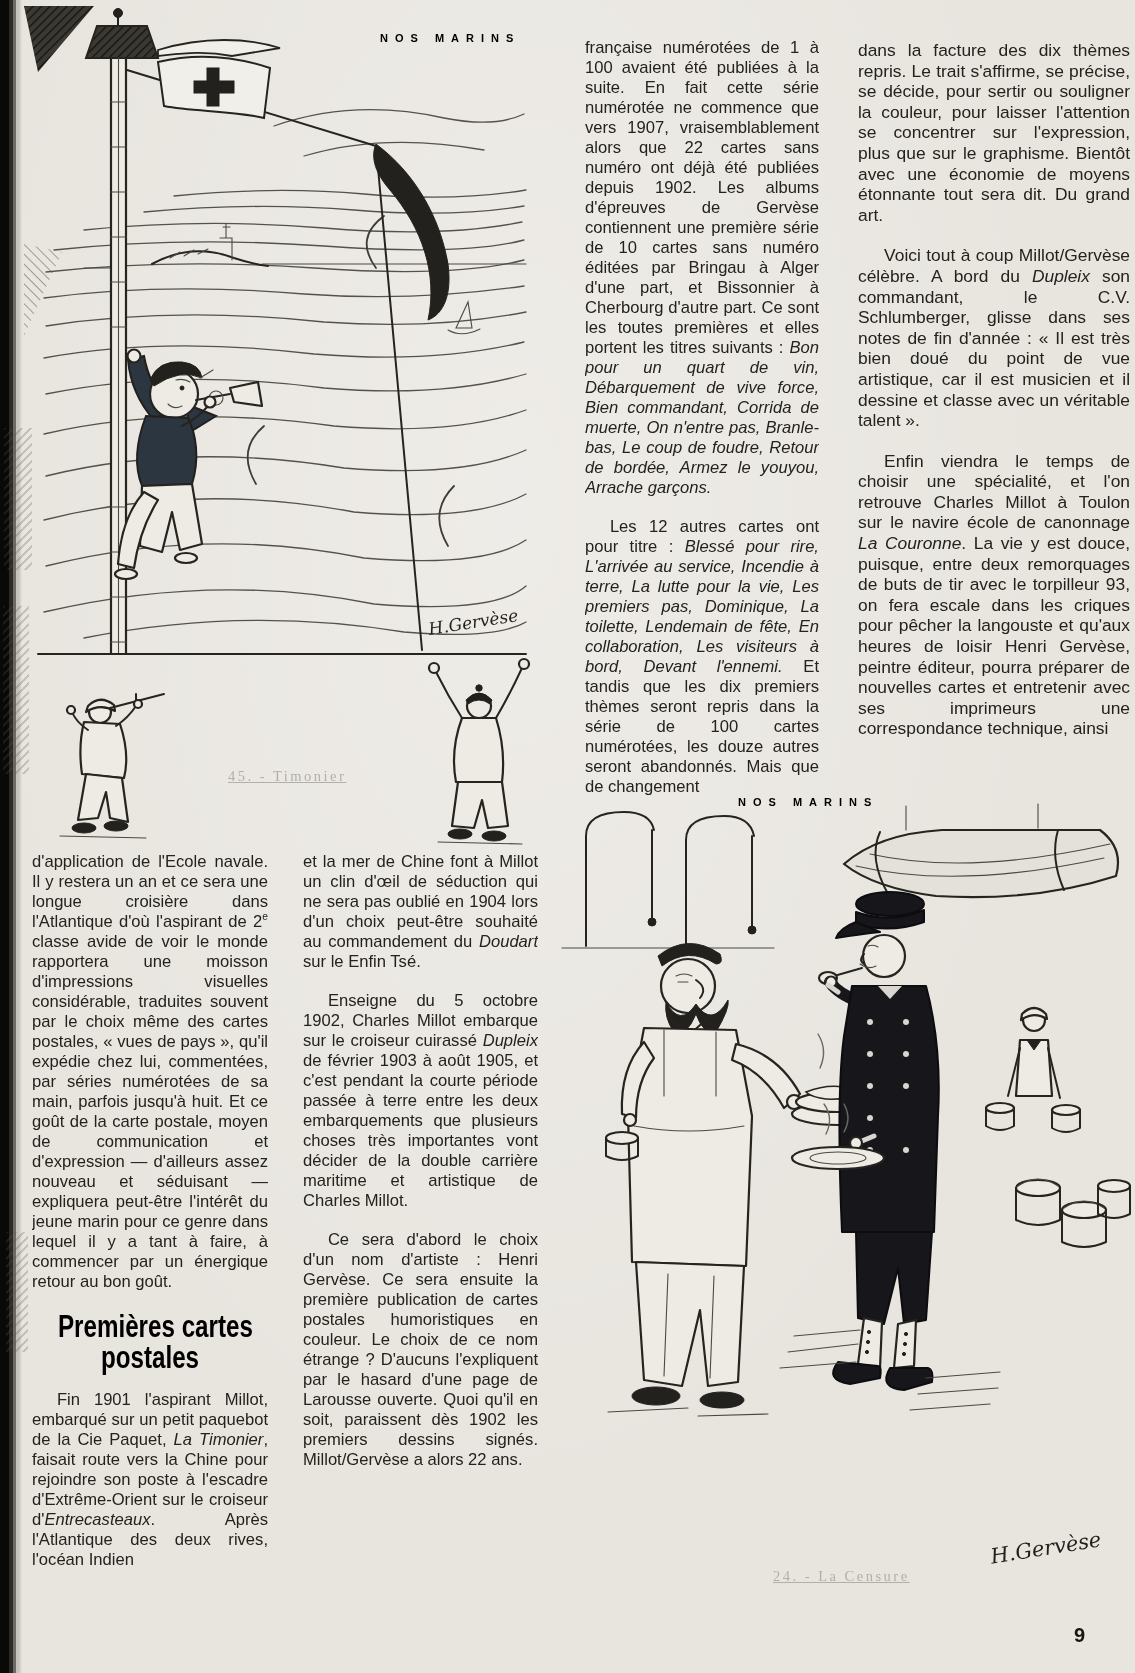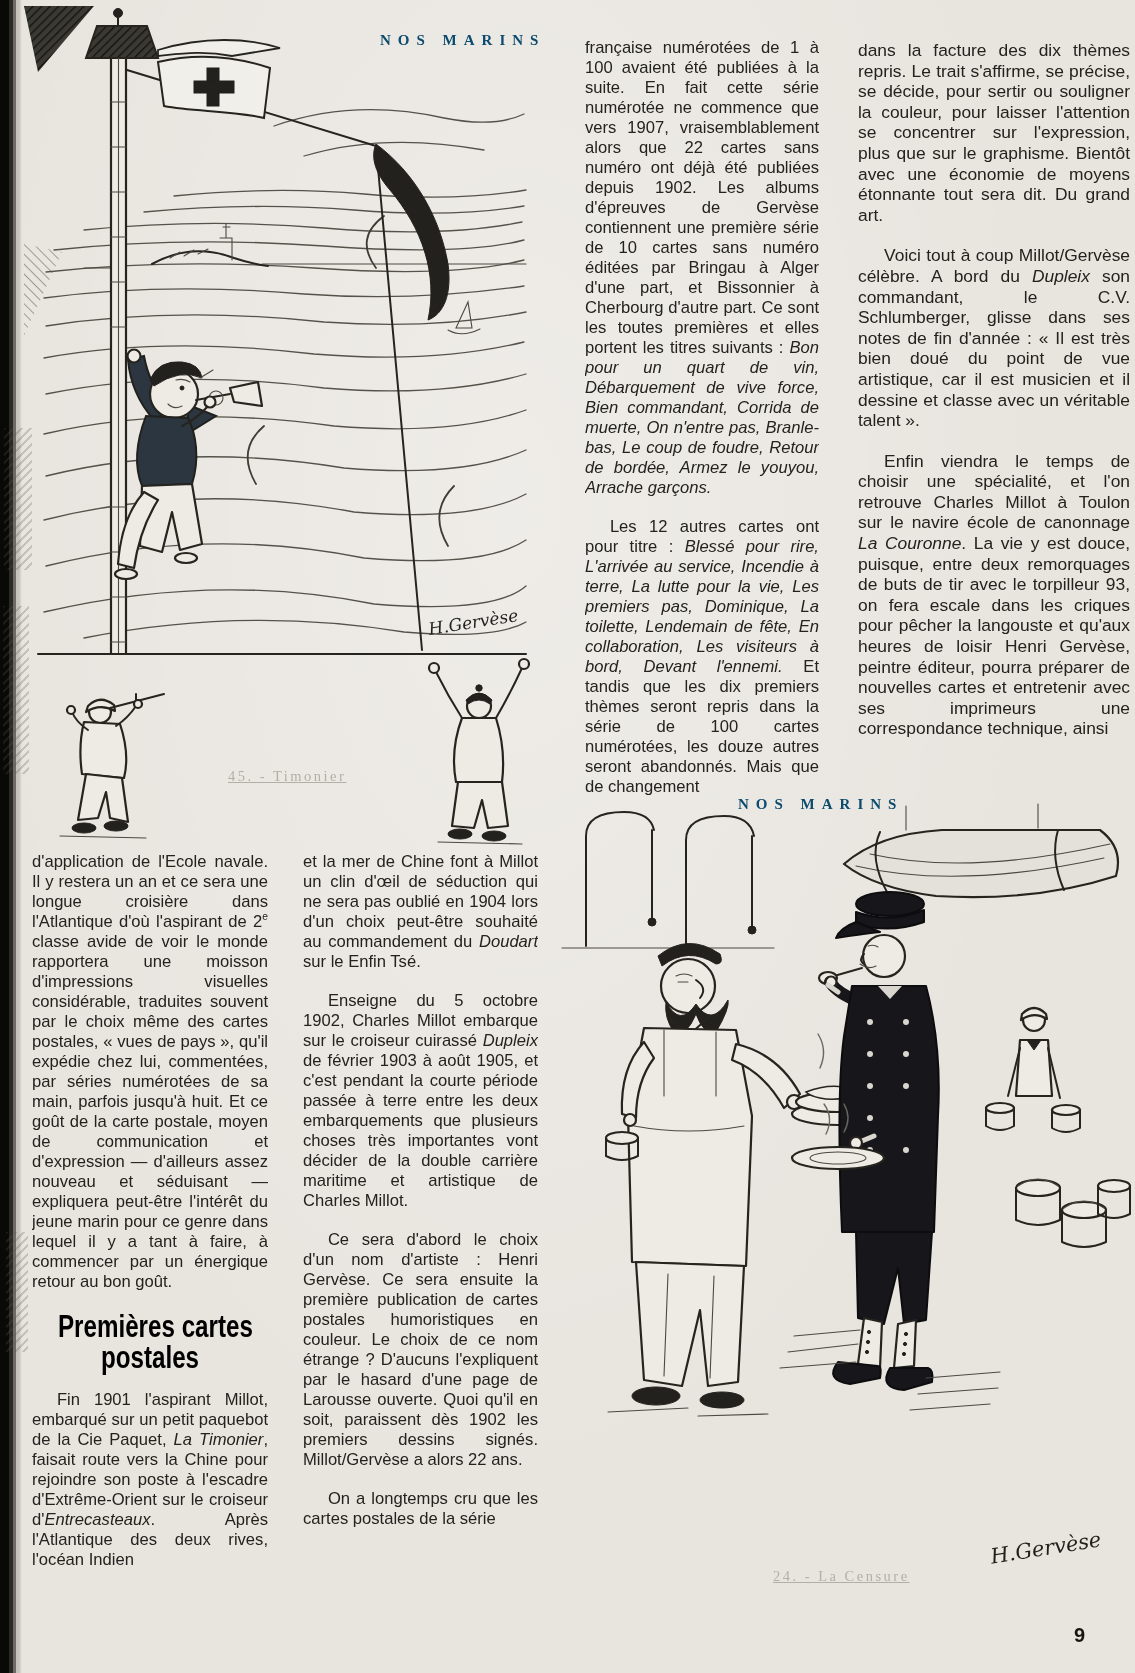--- a/index.html
+++ b/index.html
@@ -26,21 +26,21 @@
   .it{font-style:italic;}
   .sup{vertical-align:super;font-size:.62em;line-height:0;}
 
   .col-heading{margin:16px 0 17px;text-align:center;color:#000000;font-weight:bold;font-size:31px;line-height:31px;text-indent:0;}
   .col-heading .hl{display:block;transform:scaleX(.78);transform-origin:center;white-space:nowrap;}
 
   .art{position:absolute;}
   .art-top{left:24px;top:6px;width:514px;height:842px;}
   .art-bottom{left:538px;top:796px;width:594px;height:802px;}
   .art svg{position:absolute;left:0;top:0;}
-  .art-header{position:absolute;color:#0c4a6e;font-weight:bold;font-size:15px;letter-spacing:7px;font-family:Liberation Serif, serif;white-space:nowrap;}
+  .art-header{position:absolute;color:#000000;font-weight:bold;font-size:11px;letter-spacing:7px;font-family:Liberation Sans, sans-serif;white-space:nowrap;}
   .hdr-top{left:356px;top:26px;}
   .hdr-bottom{left:200px;top:0px;}
   .caption{position:absolute;color:#b4afa6;font-size:14.5px;letter-spacing:2.5px;font-family:"Liberation Serif", serif;white-space:nowrap;text-decoration:underline;}
   .cap-top{left:204px;top:762px;}
   .cap-bottom{left:235px;top:772px;}
   .signature{position:absolute;color:#201f1b;font-family:"DejaVu Serif", serif;font-style:italic;font-size:19px;transform:rotate(-9deg);white-space:nowrap;}
   .sig-top{left:404px;top:606px;font-size:17px;}
   .sig-bottom{left:452px;top:740px;font-size:21px;}
 
   .page-number{position:absolute;left:1074px;top:1624px;font-size:20px;font-weight:bold;color:#16150f;}
@@ -229,21 +229,20 @@
     <span class="hl">Premières cartes</span>
     <span class="hl">postales</span>
   </h2>
   <p class="par indent"><span>Fin 1901 l'aspirant Millot, embarqué sur un petit paquebot de la Cie Paquet, </span><span class="it">La Timonier</span><span>, faisait route vers la Chine pour rejoindre son poste à l'escadre d'Extrême-Orient sur le croiseur d'</span><span class="it">Entrecasteaux</span><span>. Après l'Atlantique des deux rives, l'océan Indien</span></p>
 </div>
 
 <div class="col colD">
   <p class="par"><span>et la mer de Chine font à Millot un clin d'œil de séduction qui ne sera pas oublié en 1904 lors d'un choix peut-être souhaité au commandement du </span><span class="it">Doudart</span><span> sur le Enfin Tsé.</span></p>
   <p class="par indent"><span>Enseigne du 5 octobre 1902, Charles Millot embarque sur le croiseur cuirassé </span><span class="it">Dupleix</span><span> de février 1903 à août 1905, et c'est pendant la courte période passée à terre entre les deux embarquements que plusieurs choses très importantes vont décider de la double carrière maritime et artistique de Charles Millot.</span></p>
   <p class="par indent"><span>Ce sera d'abord le choix d'un nom d'artiste : Henri Gervèse. Ce sera ensuite la première publication de cartes postales humoristiques en couleur. Le choix de ce nom étrange ? D'aucuns l'expliquent par le hasard d'une page de Larousse ouverte. Quoi qu'il en soit, paraissent dès 1902 les premiers dessins signés. Millot/Gervèse a alors 22 ans.</span></p>
-  <p class="par indent"><span>On a longtemps cru que les cartes postales de la série</span></p>
 </div>
 
 <section class="art art-bottom">
   <svg width="594" height="802" viewBox="0 0 594 802">
     <g>
       <line class="thin" x1="24" y1="152" x2="236" y2="152"></line>
       <path class="ln" d="M48,150 L48,40 Q48,16 86,16 Q112,16 116,34" stroke-width="3"></path>
       <line class="ln" x1="114" y1="34" x2="114" y2="122" stroke-width="1.6"></line>
       <path class="ln" d="M148,152 L148,44 Q148,20 186,20 Q212,20 216,40" stroke-width="3"></path>
       <line class="ln" x1="214" y1="40" x2="214" y2="130" stroke-width="1.6"></line>

